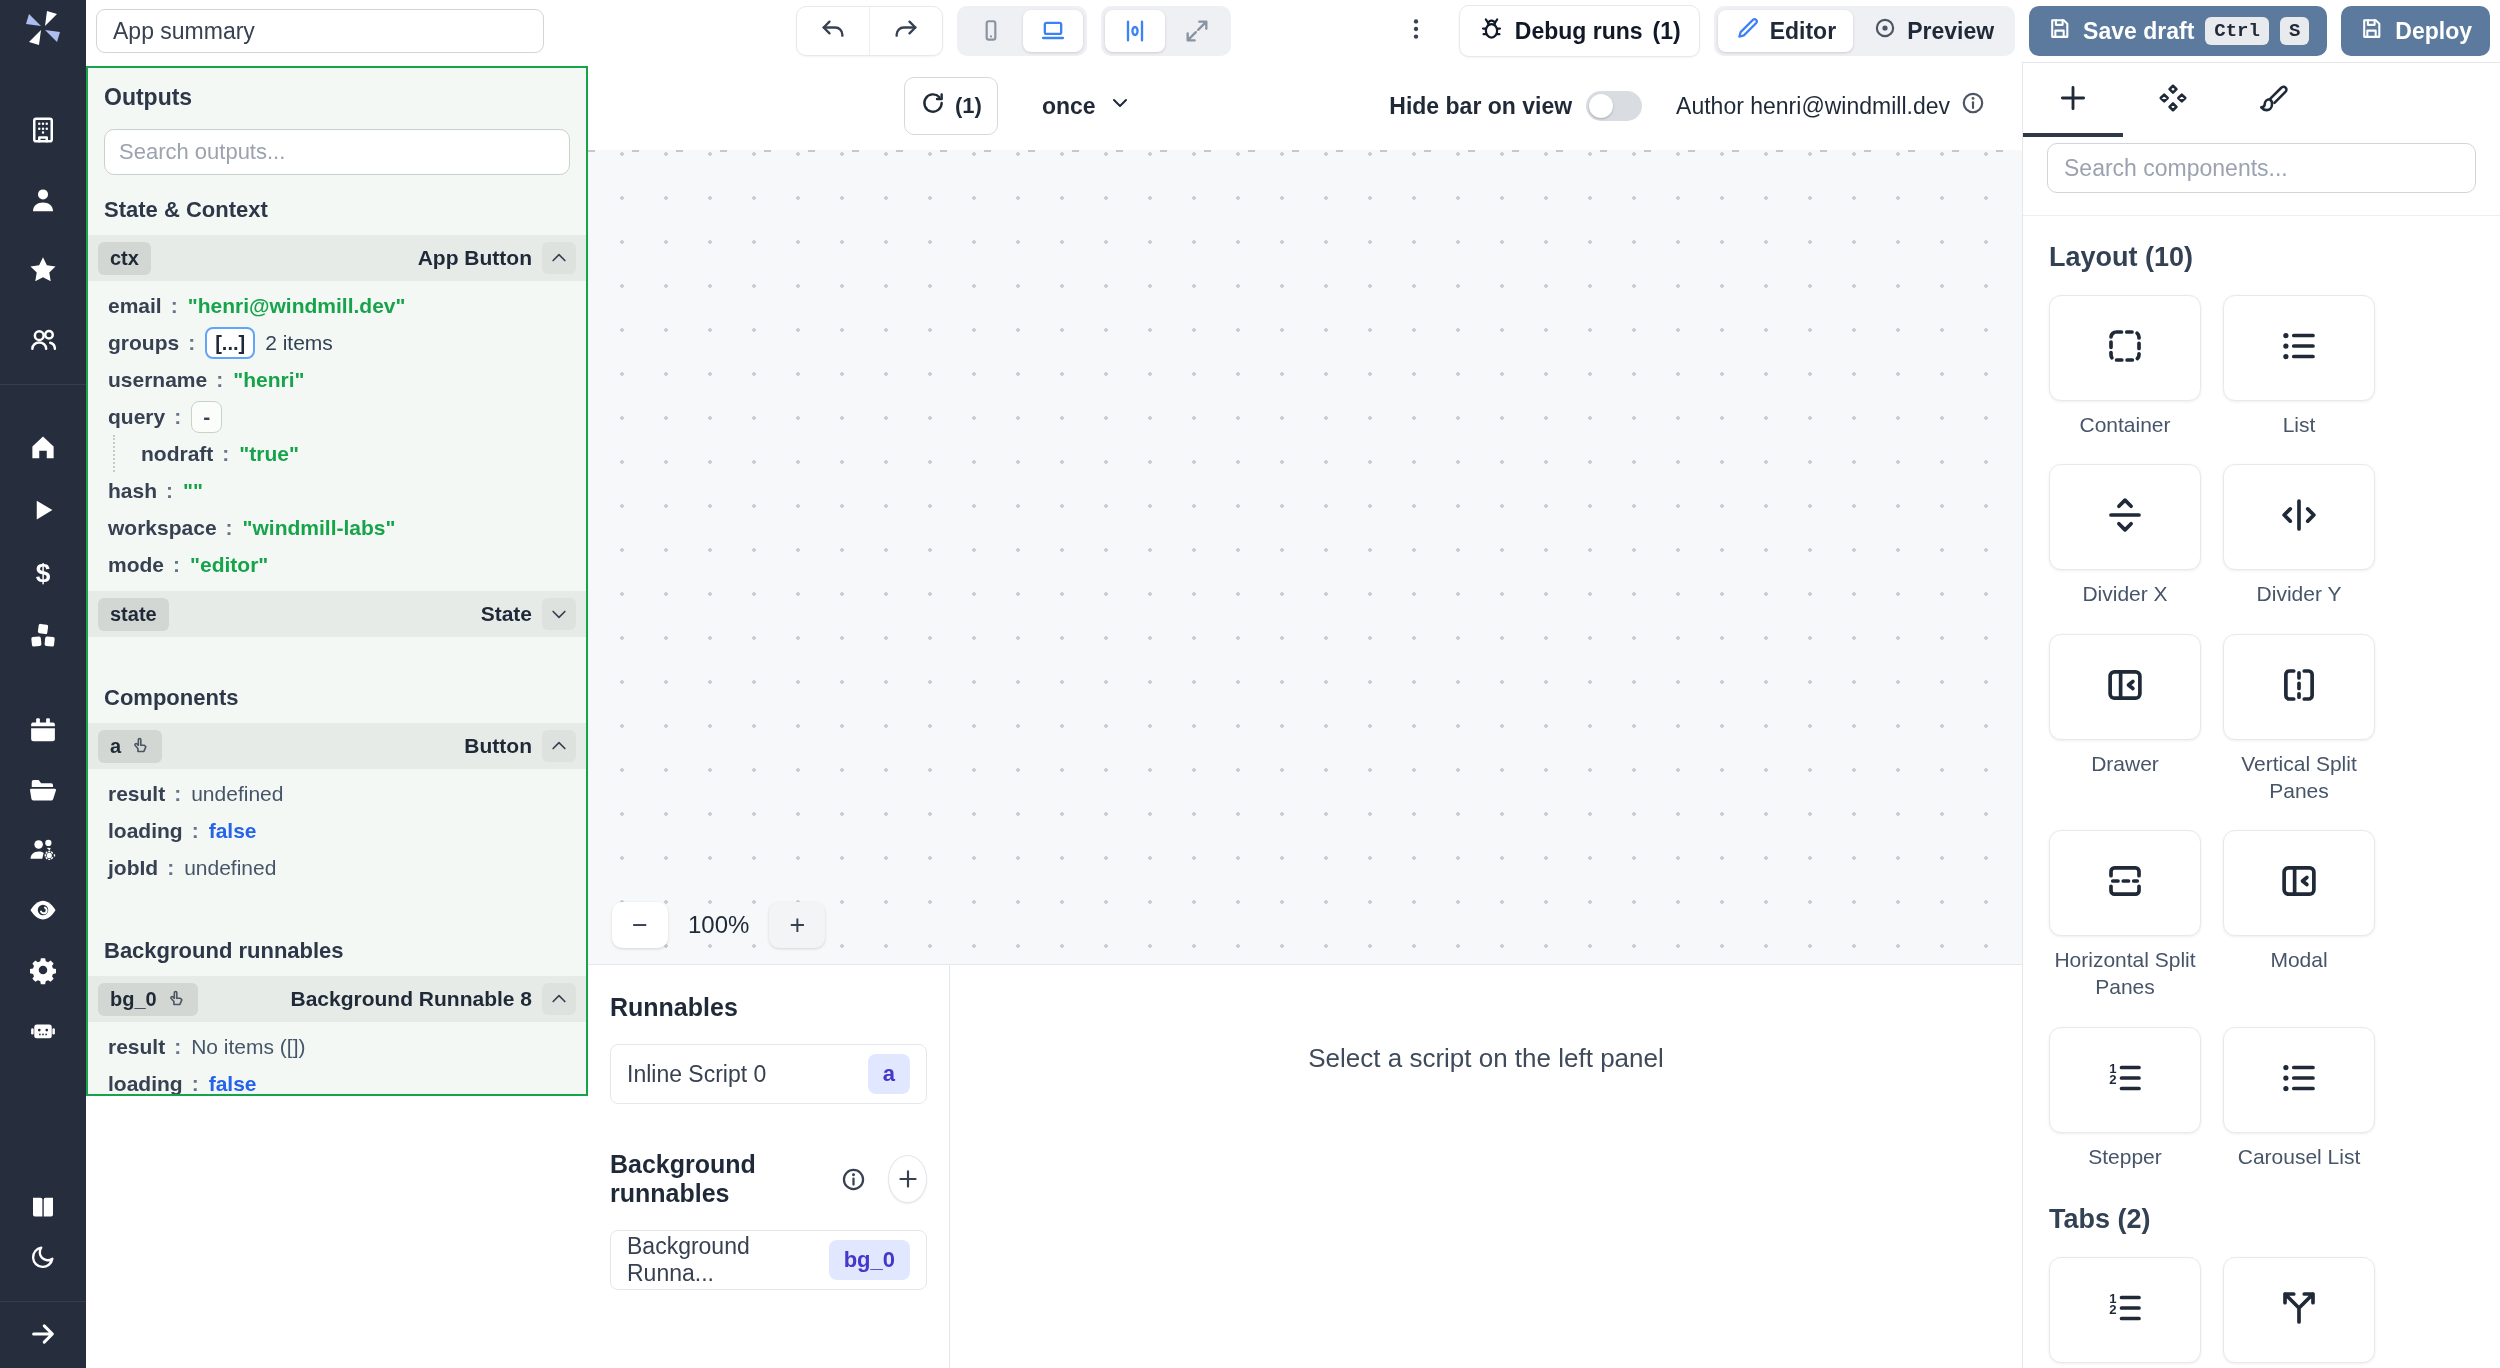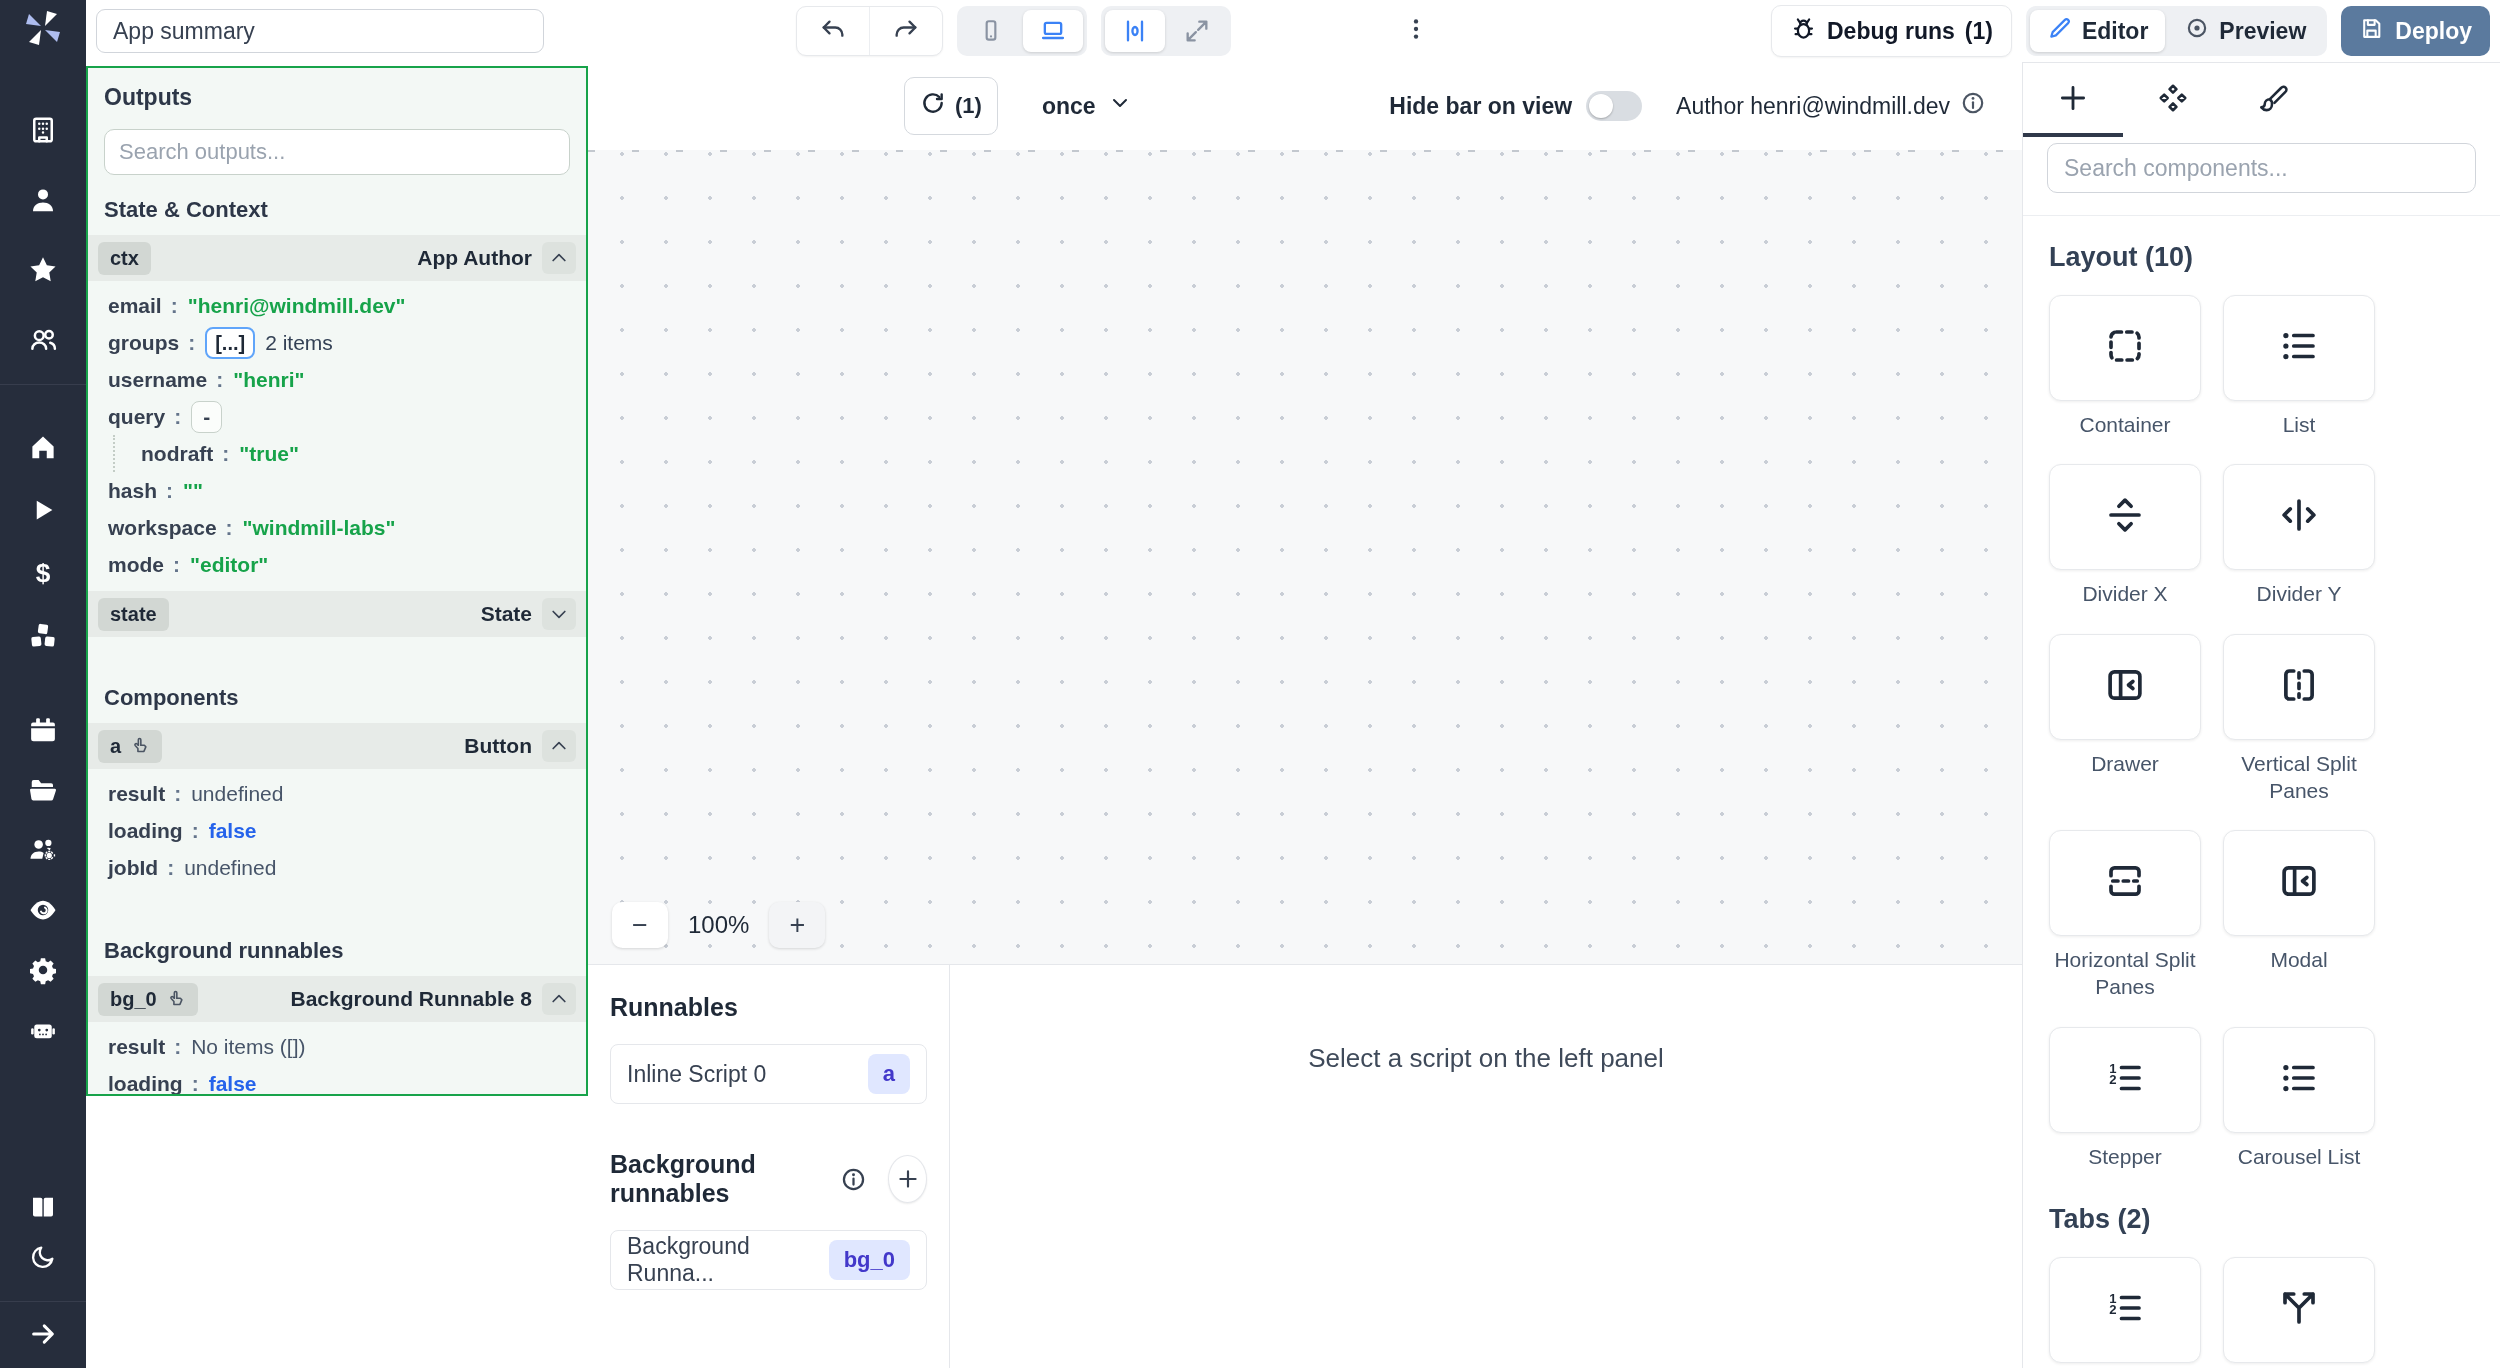--- a/index.html
+++ b/index.html
@@ -356,34 +356,44 @@
             </svg></span>
         <span>Preview</span>
       </span>
     </div>
     <button class="blue-btn">
       <span>
         <svg class="ic" width="25" height="25" viewBox="0 0 24 24">
             <path d="M5 4h11l3.5 3.5V20H5z"></path>
             <path d="M8.5 4v4.5h6.5V4M8 20v-6h8v6"></path>
           </svg></span>
+      <span>Save draft</span>
+      <span class="kbd">Ctrl</span>
+      <span class="kbd">S</span>
+    </button>
+    <button class="blue-btn">
+      <span>
+        <svg class="ic" width="25" height="25" viewBox="0 0 24 24">
+            <path d="M5 4h11l3.5 3.5V20H5z"></path>
+            <path d="M8.5 4v4.5h6.5V4M8 20v-6h8v6"></path>
+          </svg></span>
       <span>Deploy</span>
     </button>
   </header>
 
   <aside class="outputs">
     <div class="p-title">Outputs</div>
     <input class="search-out" type="text" placeholder="Search outputs..." style="">
     <div class="sec-title">State &amp; Context</div>
 
     <div class="row-head">
       <span class="id-badge">
           <span>ctx</span>
         </span>
-      <span class="type">App Author</span>
+      <span class="type">App Button</span>
       <span class="chev-btn">
         <svg class="ic" width="20" height="20" viewBox="0 0 24 24">
             <path d="M5 15l7-7 7 7"></path>
           </svg>
         </span>
     </div>
     <div style="padding:6px 0 8px;">
       <div class="kv">
         <span class="k">email</span>
           <span class="sep"></span>

